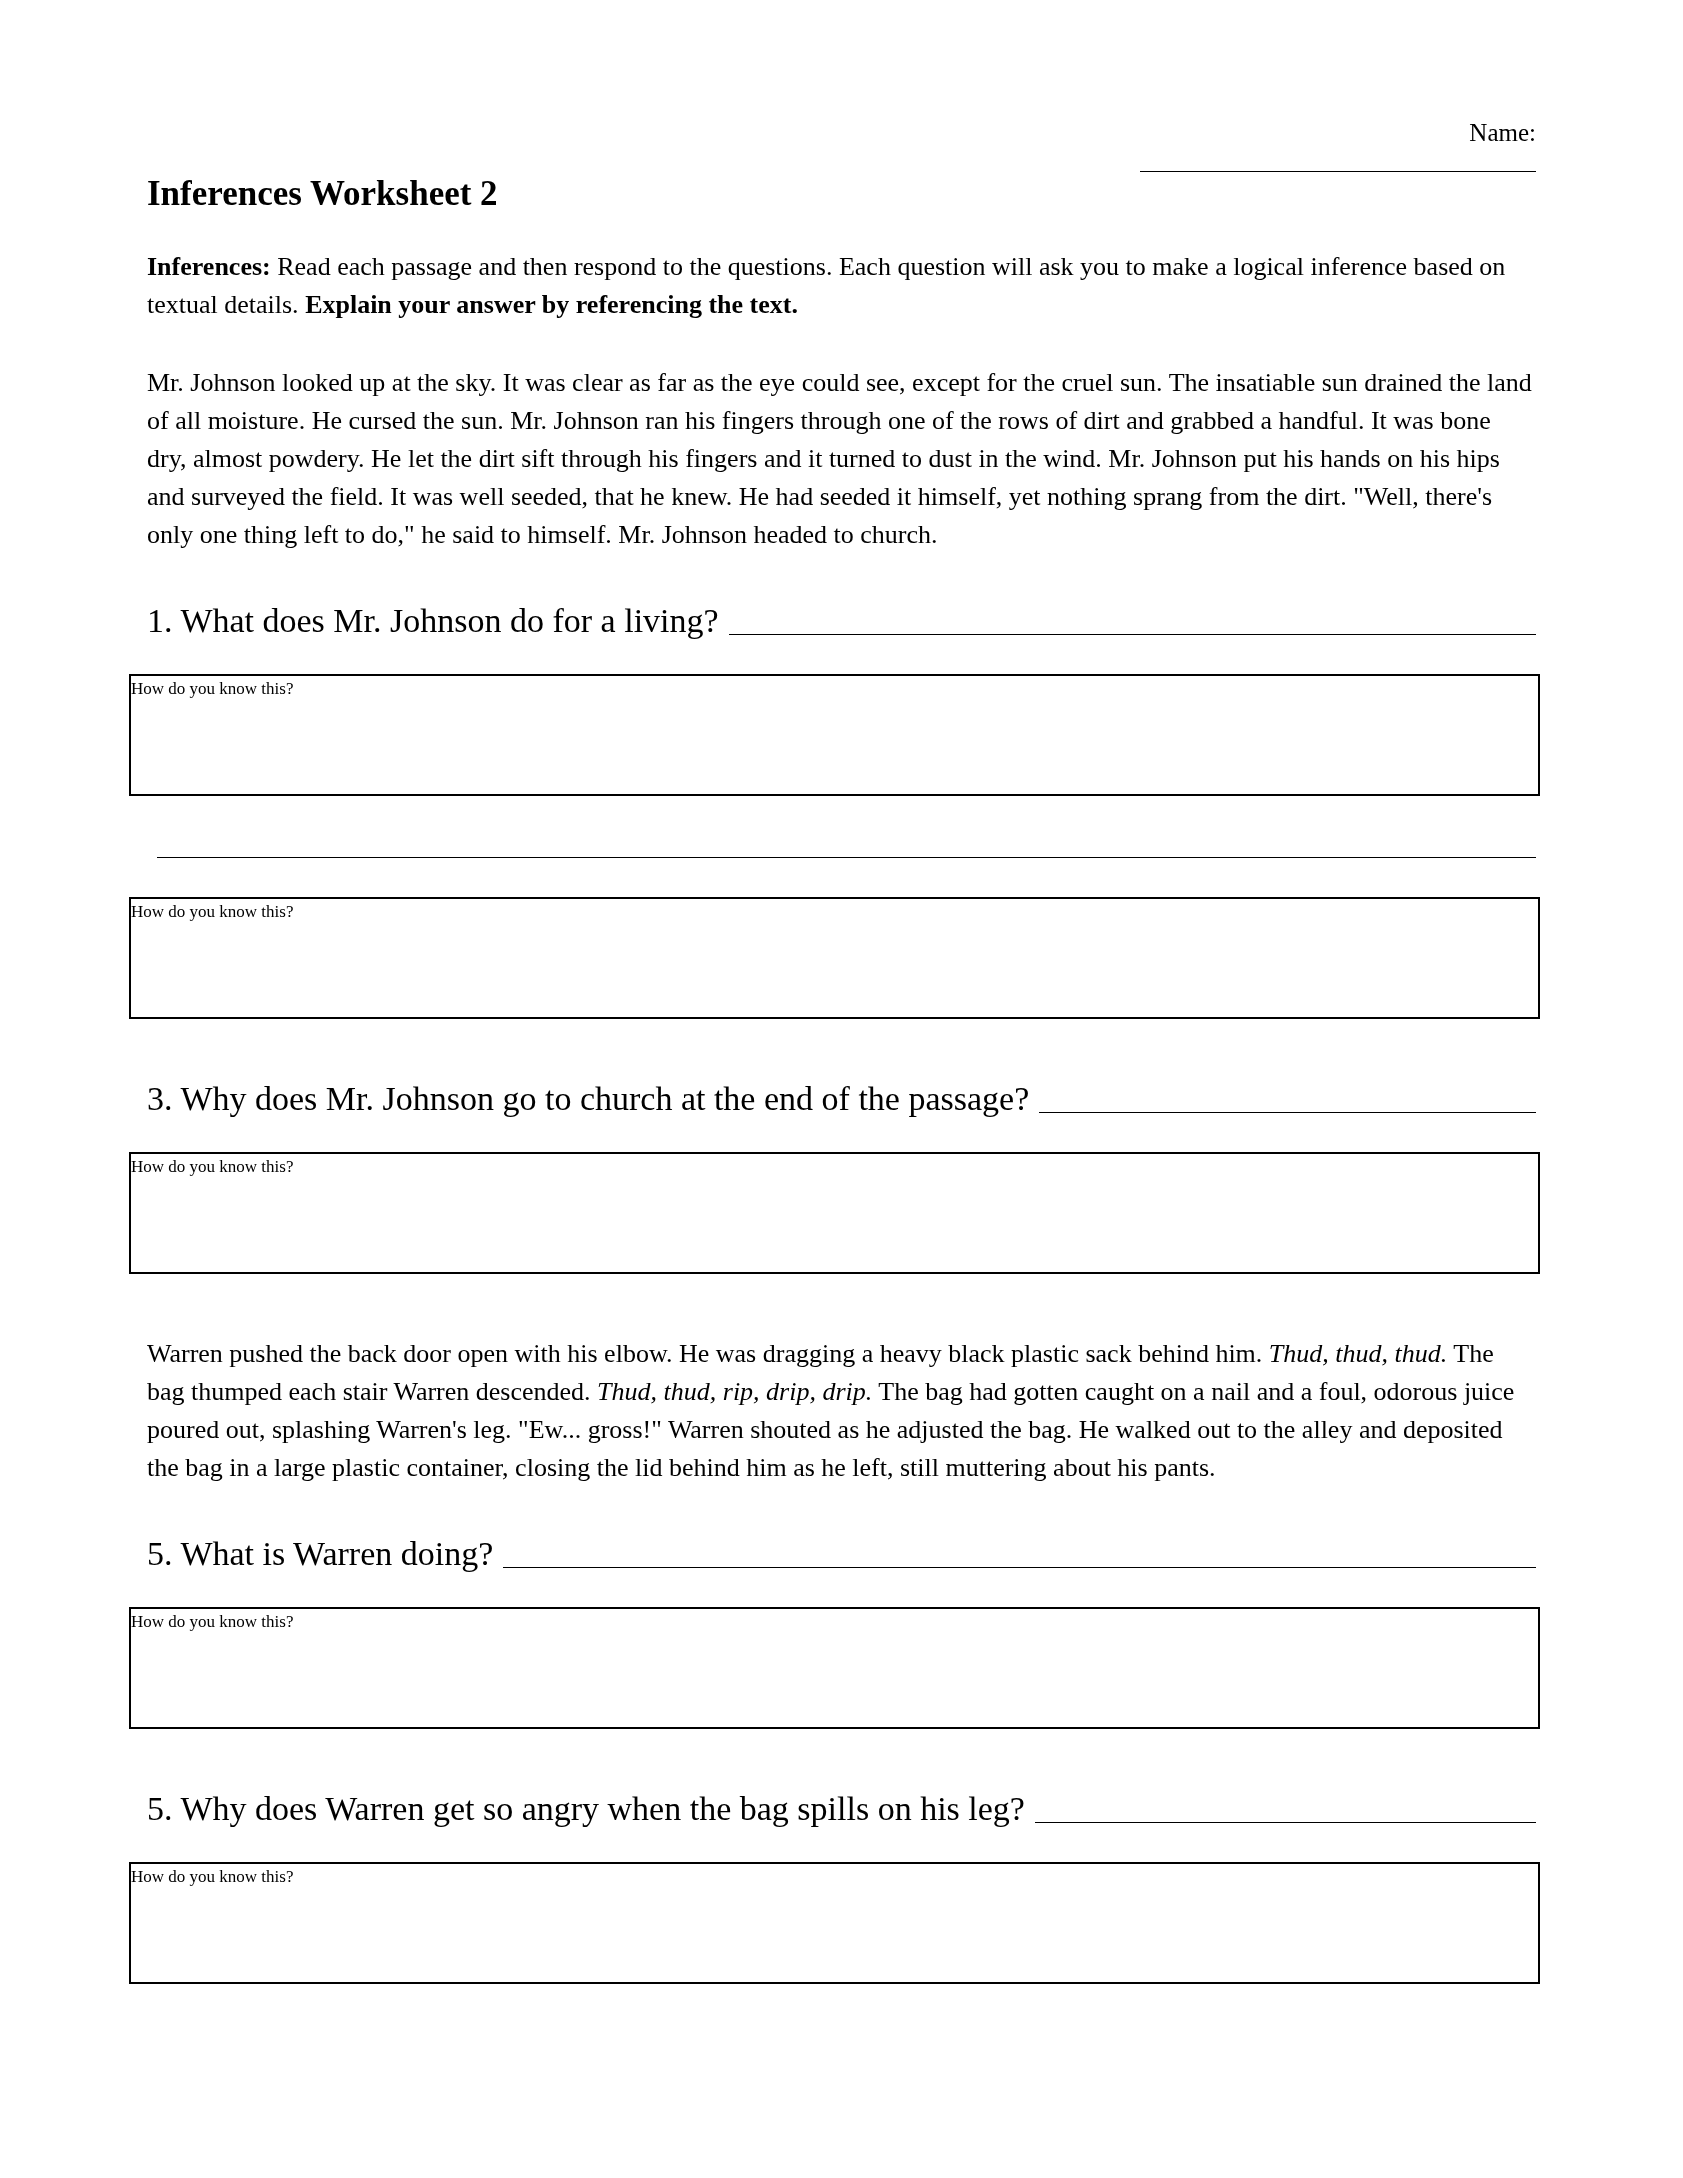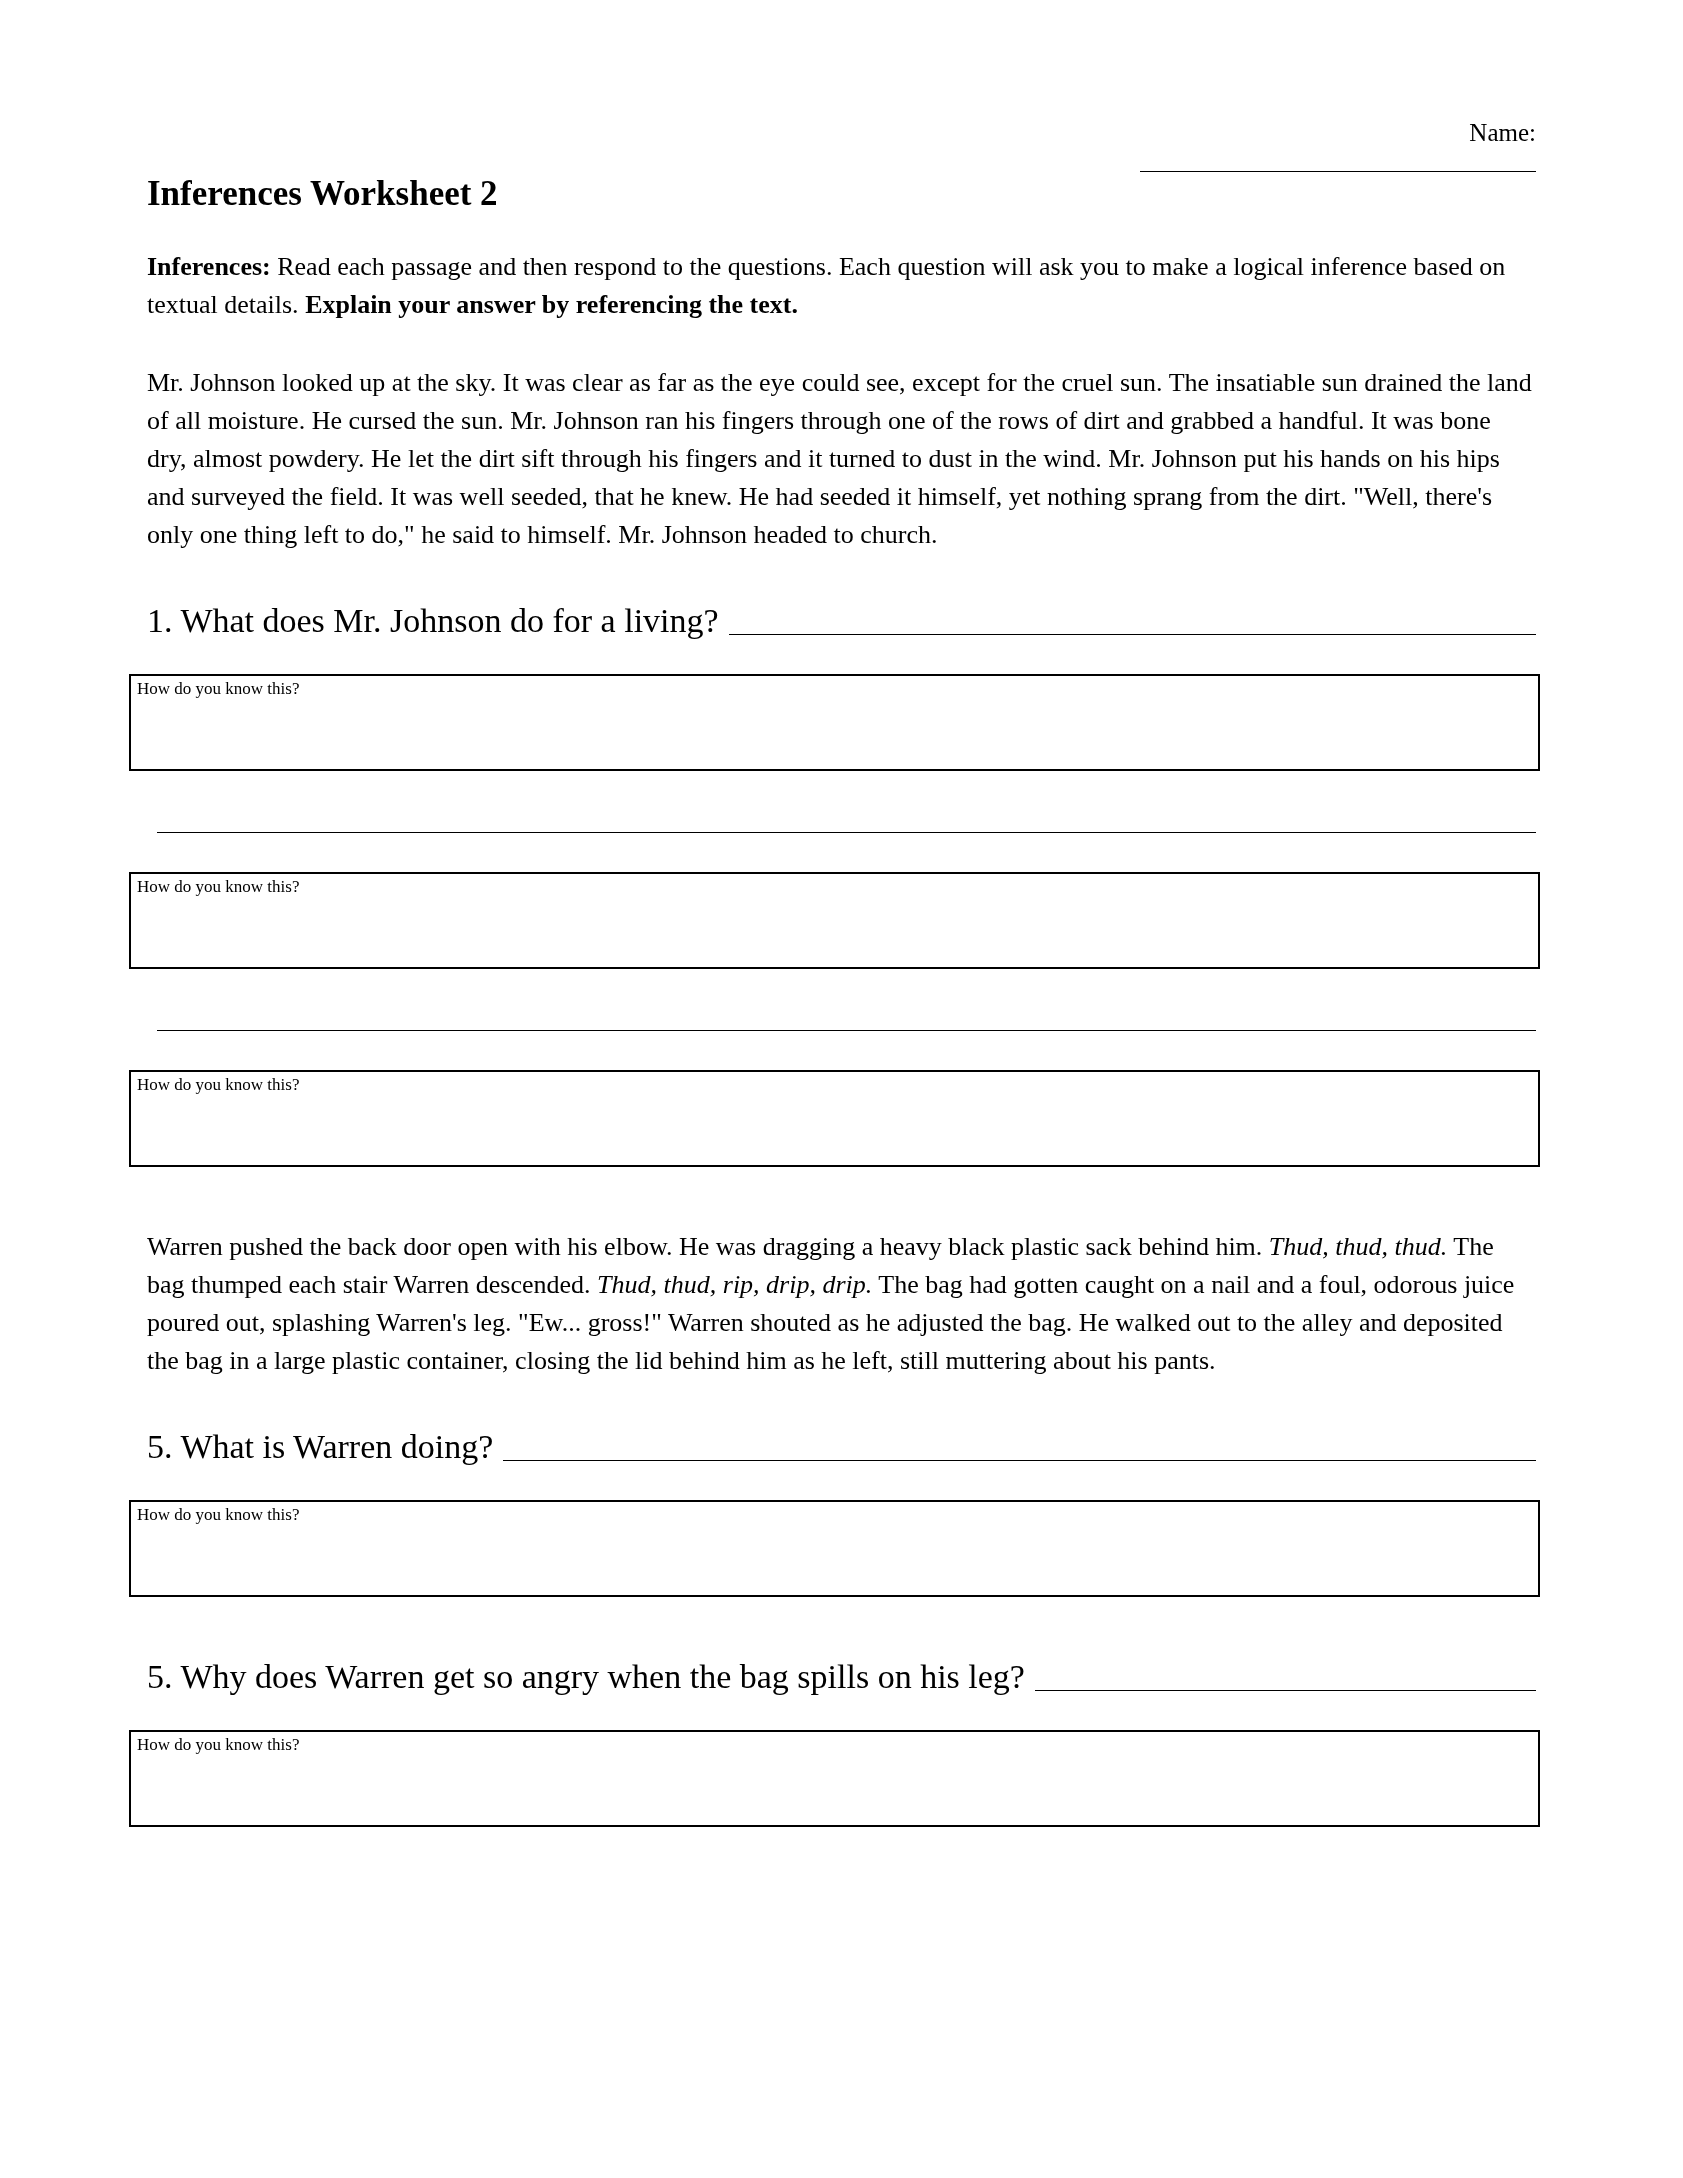--- a/index.html
+++ b/index.html
@@ -62,25 +62,25 @@
     flex: 1;
     border-bottom: 1.5px solid #000;
     margin-left: 10px;
     margin-bottom: 5px;
     min-width: 59px;
   }
 
   
   .answer-box {
     border: 2px solid #000;
-    height: 97px;
+    height: 122px;
     width: calc(100% + 22px);
     margin-left: -18px;
     margin-bottom: 61px;
-    padding: 3px 6px;
+    padding: 3px 0;
   }
   .how-label {
     font-size: 17px;
     line-height: 20px;
   }
 
   .q-group-gap { margin-top: 6px; }
 </style>
 </head>
 <body>
@@ -107,20 +107,21 @@
 </div>
 
 <div class="q-row">
   <span class="q-line"></span>
 </div>
 <div class="answer-box">
   <div class="how-label">How do you know this?</div>
 </div>
 
 <div class="q-row">
+  <span class="q-text">3. Why does Mr. Johnson go to church at the end of the passage?</span>
   <span class="q-line"></span>
 </div>
 <div class="answer-box">
   <div class="how-label">How do you know this?</div>
 </div>
 
 <p class="para passage q-group-gap">
   <span>Warren pushed the back door open with his elbow. He was dragging a heavy black plastic sack behind him. </span><span class="it">Thud, thud, thud.</span><span> The bag thumped each stair Warren descended. </span><span class="it">Thud, thud, rip, drip, drip.</span><span> The bag had gotten caught on a nail and a foul, odorous juice poured out, splashing Warren's leg. "Ew... gross!" Warren shouted as he adjusted the bag. He walked out to the alley and deposited the bag in a large plastic container, closing the lid behind him as he left, still muttering about his pants.</span>
 </p>
 

